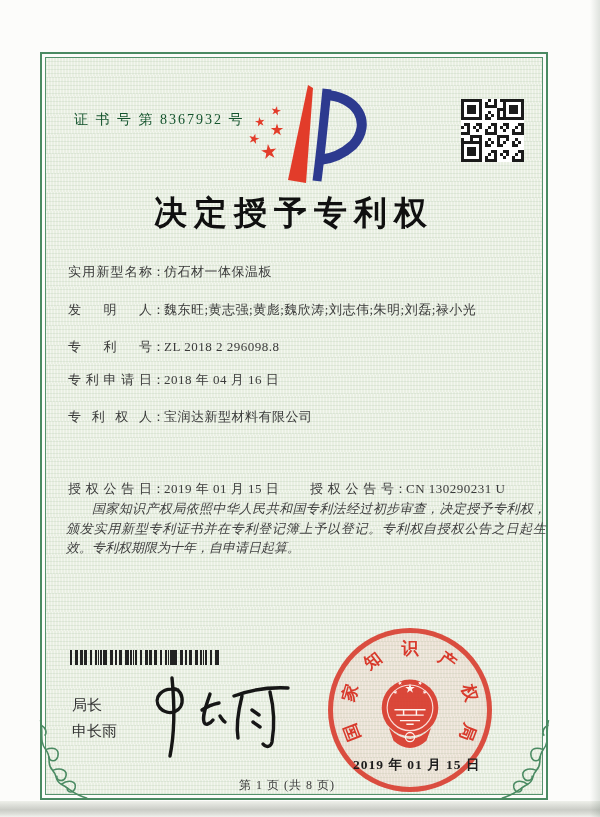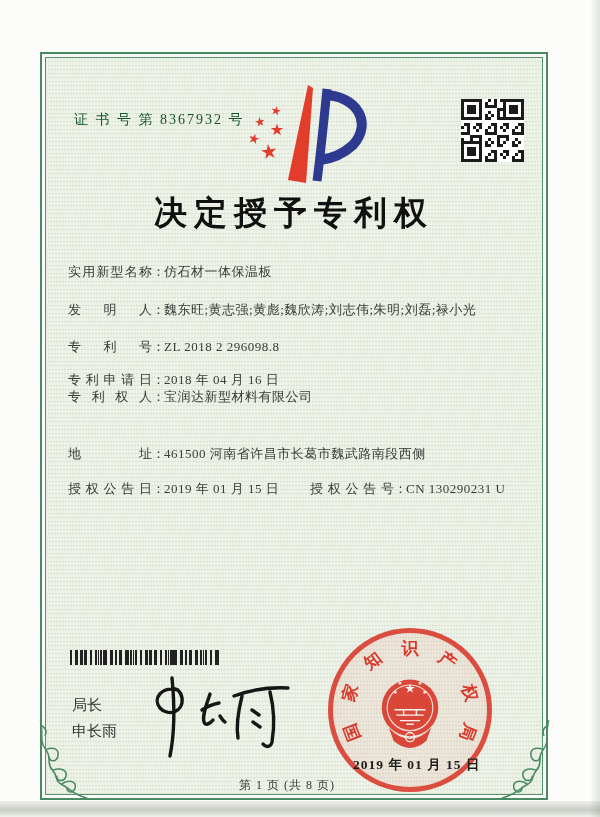--- a/index.html
+++ b/index.html
@@ -332,31 +332,29 @@
   </div>
   <div class="row" style="top:301px">
     <span class="lbl">发明人</span><span class="colon">：</span><span class="val">魏东旺;黄志强;黄彪;魏欣涛;刘志伟;朱明;刘磊;禄小光</span>
   </div>
   <div class="row" style="top:338px">
     <span class="lbl">专利号</span><span class="colon">：</span><span class="val">ZL 2018 2 296098.8</span>
   </div>
   <div class="row" style="top:371px">
     <span class="lbl">专利申请日</span><span class="colon">：</span><span class="val">2018 年 04 月 16 日</span>
   </div>
-  <div class="row" style="top:388px">
+  <div class="row" style="top:408px">
     <span class="lbl">专利权人</span><span class="colon">：</span><span class="val">宝润达新型材料有限公司</span>
-  </div>
-  <div class="row" style="top:445px">
-    <span class="lbl">地址</span><span class="colon">：</span><span class="val">461500 河南省许昌市长葛市魏武路南段西侧</span>
   </div>
   <div class="row" style="top:480px">
     <span class="lbl">授权公告日</span><span class="colon">：</span><span class="val val-fixed">2019 年 01 月 15 日</span><span class="lbl">授权公告号</span><span class="colon">：</span><span class="val">CN 130290231 U</span>
   </div>
 
   <div class="paras">
+    <p>国家知识产权局依照中华人民共和国专利法经过初步审查，决定授予专利权，颁发实用新型专利证书并在专利登记簿上予以登记。专利权自授权公告之日起生效。专利权期限为十年，自申请日起算。</p>
   </div>
 
   <div class="barcode"></div>
 
   <div class="signer">
     <div>局长</div>
     <div>申长雨</div>
   </div>
 
   <svg class="signature" viewBox="0 0 172 96">

